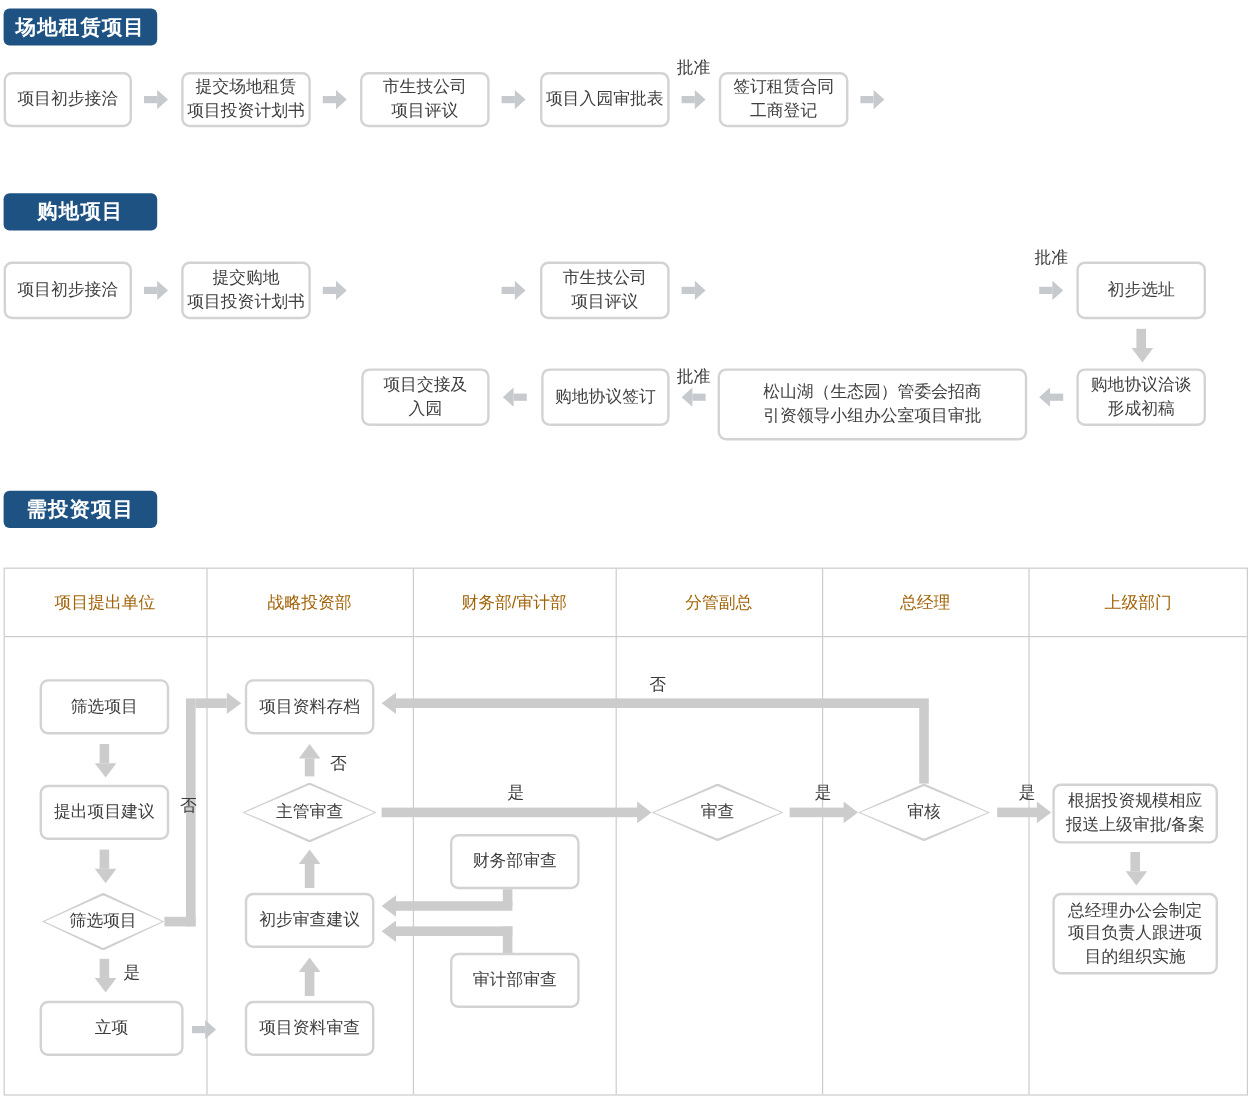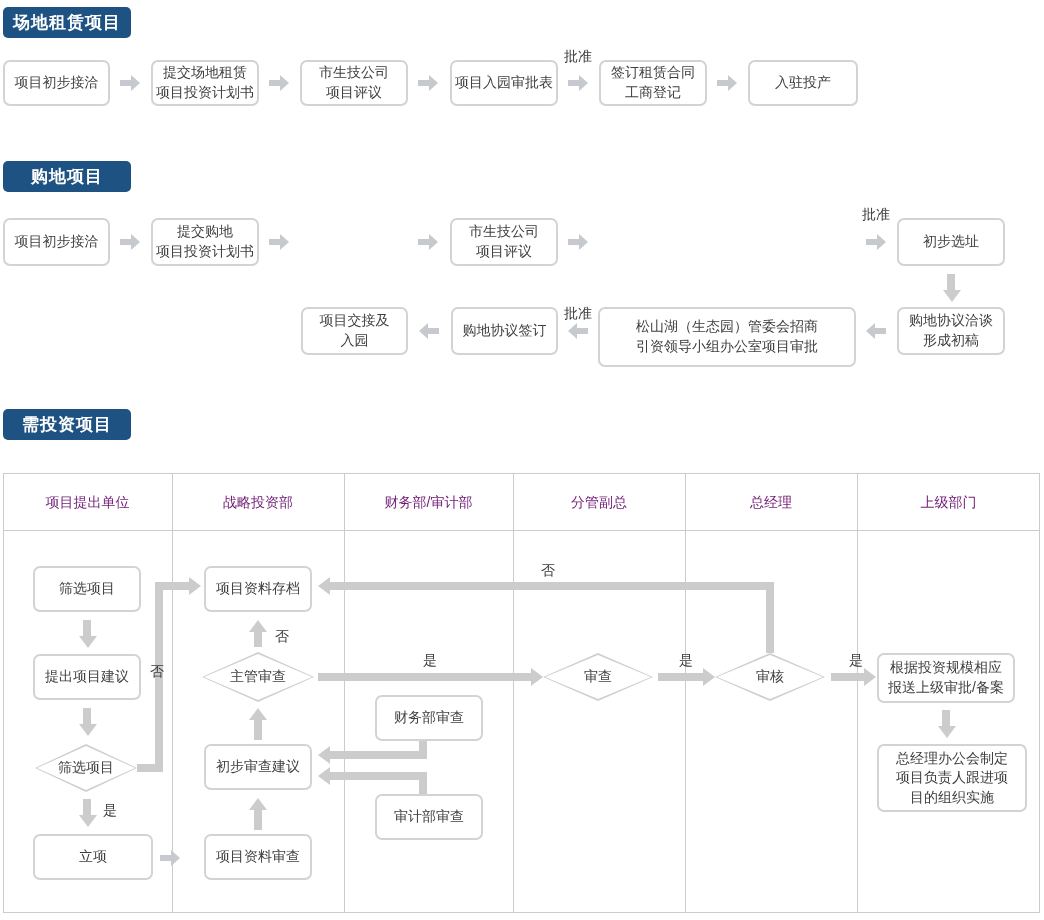--- a/index.html
+++ b/index.html
@@ -45,21 +45,21 @@
     clip-path:polygon(50% 0,100% 50%,50% 100%,0 50%);}
   .diamond .dfg{position:absolute;inset:2px;background:#fff;
     clip-path:polygon(50% 0,100% 50%,50% 100%,0 50%);}
   .diamond .dtx{position:absolute;inset:0;display:flex;align-items:center;justify-content:center;
     color:var(--txt);font-size:14px;}
 
   
   .table{position:absolute;box-sizing:border-box;border:1px solid var(--lane);}
   .vl{position:absolute;width:1px;background:var(--lane);}
   .hl{position:absolute;height:1px;background:var(--lane);}
-  .lane{position:absolute;height:20px;line-height:20px;text-align:center;color:#701a75;font-size:14px;}
+  .lane{position:absolute;height:20px;line-height:20px;text-align:center;color:#a16207;font-size:14px;}
 </style>
 </head>
 <body>
 
 <div id="canvas">
 
   <div class="badge" style="left:3px;top:7px">场地租赁项目</div>
 
   <div class="node" style="left:3px;top:60px;width:107px;height:46px">项目初步接洽</div>
   <div class="sar" style="left:120px;top:75px"></div>
@@ -68,21 +68,20 @@
   <div class="sar" style="left:269px;top:75px"></div>
   <div class="node" style="left:300px;top:60px;width:108px;height:46px">市生技公司
 项目评议</div>
   <div class="sar" style="left:418px;top:75px"></div>
   <div class="node" style="left:450px;top:60px;width:108px;height:46px">项目入园审批表</div>
   <div class="lbl" style="left:558px;top:48px;width:40px">批准</div>
   <div class="sar" style="left:568px;top:75px"></div>
   <div class="node" style="left:599px;top:60px;width:108px;height:46px">签订租赁合同
 工商登记</div>
   <div class="sar" style="left:717px;top:75px"></div>
-  <div class="node" style="left:748px;top:60px;width:110px;height:46px">入驻投产</div>
 
   <div class="badge" style="left:3px;top:161px">购地项目</div>
 
   <div class="node" style="left:3px;top:218px;width:107px;height:48px">项目初步接洽</div>
   <div class="sar" style="left:120px;top:234px"></div>
   <div class="node" style="left:151px;top:218px;width:108px;height:48px">提交购地
 项目投资计划书</div>
   <div class="sar" style="left:269px;top:234px"></div>
   <div class="sar" style="left:418px;top:234px"></div>
   <div class="node" style="left:450px;top:218px;width:108px;height:48px">市生技公司
@@ -196,17 +195,17 @@
   <div class="tl" style="left:318px;top:577px"></div>
   <div class="lbl" style="left:536px;top:562px;width:24px">否</div>
   <div class="seg" style="left:831px;top:673px;width:34px;height:8px"></div>
   <div class="tr" style="left:864px;top:668px"></div>
   <div class="lbl" style="left:844px;top:652px;width:24px">是</div>
 
   <div class="node" style="left:877px;top:653px;width:138px;height:50px">根据投资规模相应
 报送上级审批/备案</div>
   <div class="seg" style="left:942px;top:710px;width:8px;height:16px"></div>
   <div class="td" style="left:938px;top:726px"></div>
-  <div class="node" style="left:877px;top:744px;width:150px;height:68px">总经理办公会制定
+  <div class="node" style="left:877px;top:744px;width:138px;height:68px">总经理办公会制定
 项目负责人跟进项
 目的组织实施</div>
 
 </div>
 
 </body></html>

